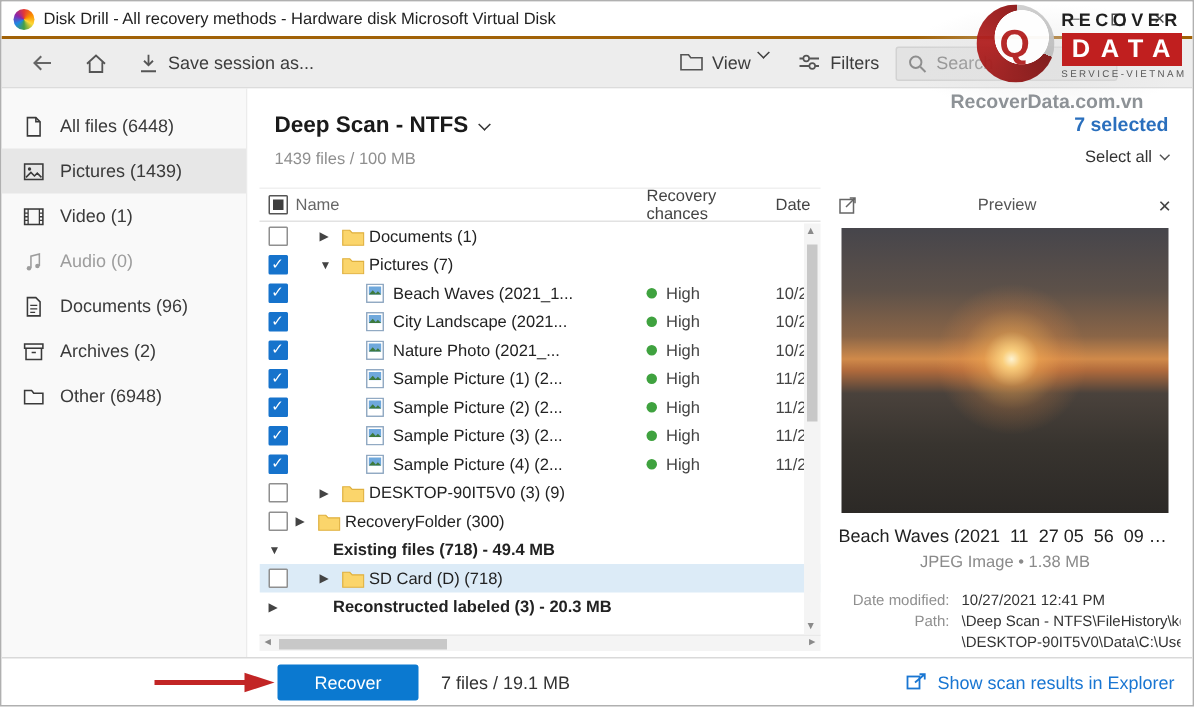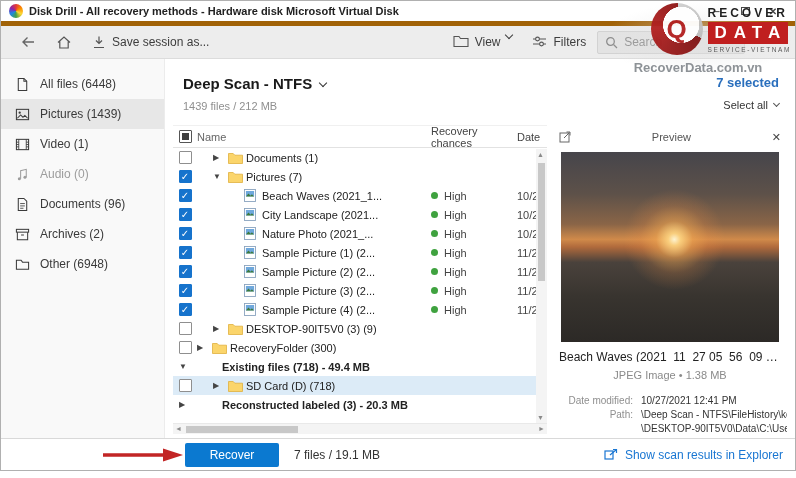--- a/index.html
+++ b/index.html
@@ -3,21 +3,21 @@
 <meta charset="utf-8">
 <style>
   * { box-sizing: border-box; margin: 0; padding: 0; }
   html,body { width:796px; height:478px; overflow:hidden; background:#fff;
     font-family:"Liberation Sans", sans-serif; }
   .window { position:absolute; top:0; left:0; width:796px; height:471px;
     border:1px solid #b0b0b0; background:#fff; display:flex; flex-direction:column; overflow:hidden; }
 
   
   .titlebar { height:25px; flex:none; display:flex; align-items:center; gap:6px;
-    padding:0 8px; background:#fff; border-bottom:5px solid #a16207;font-weight:bold; }
+    padding:0 8px; background:#fff; border-bottom:2px solid #a16207; }
   .app-icon { width:14px; height:14px; border-radius:50%; flex:none;
     background: conic-gradient(#e53935,#fb8c00,#fdd835,#43a047,#1e88e5,#8e24aa,#e53935); }
   .window-title { font-size:11px; color:#222; white-space:nowrap; }
   .win-controls { margin-left:auto; display:flex; }
   .win-btn { width:28px; height:24px; display:flex; align-items:center; justify-content:center;
     font-size:10px; color:#444; }
   .max-glyph { width:9px; height:8px; border:1px solid #444; display:inline-block; }
 
   
   .toolbar { height:33px; flex:none; background:#ededed; border-bottom:1px solid #dcdcdc;
@@ -250,21 +250,21 @@
           </span>
           <span>Other (6948)</span>
         </div>
       </aside>
 
     <main class="main">
       <div class="scan-title">
         <span>Deep Scan - NTFS</span>
         <span class="chev"></span>
       </div>
-      <div class="scan-sub">1439 files / 212 MB</div>
+      <div class="scan-sub">1439 files / 100 MB</div>
       <div class="sel-block">
         <div class="sel-count">7 selected</div>
         <div class="select-all">
           <span>Select all</span>
           <span class="chev"></span>
         </div>
       </div>
 
       <div class="content">
 

